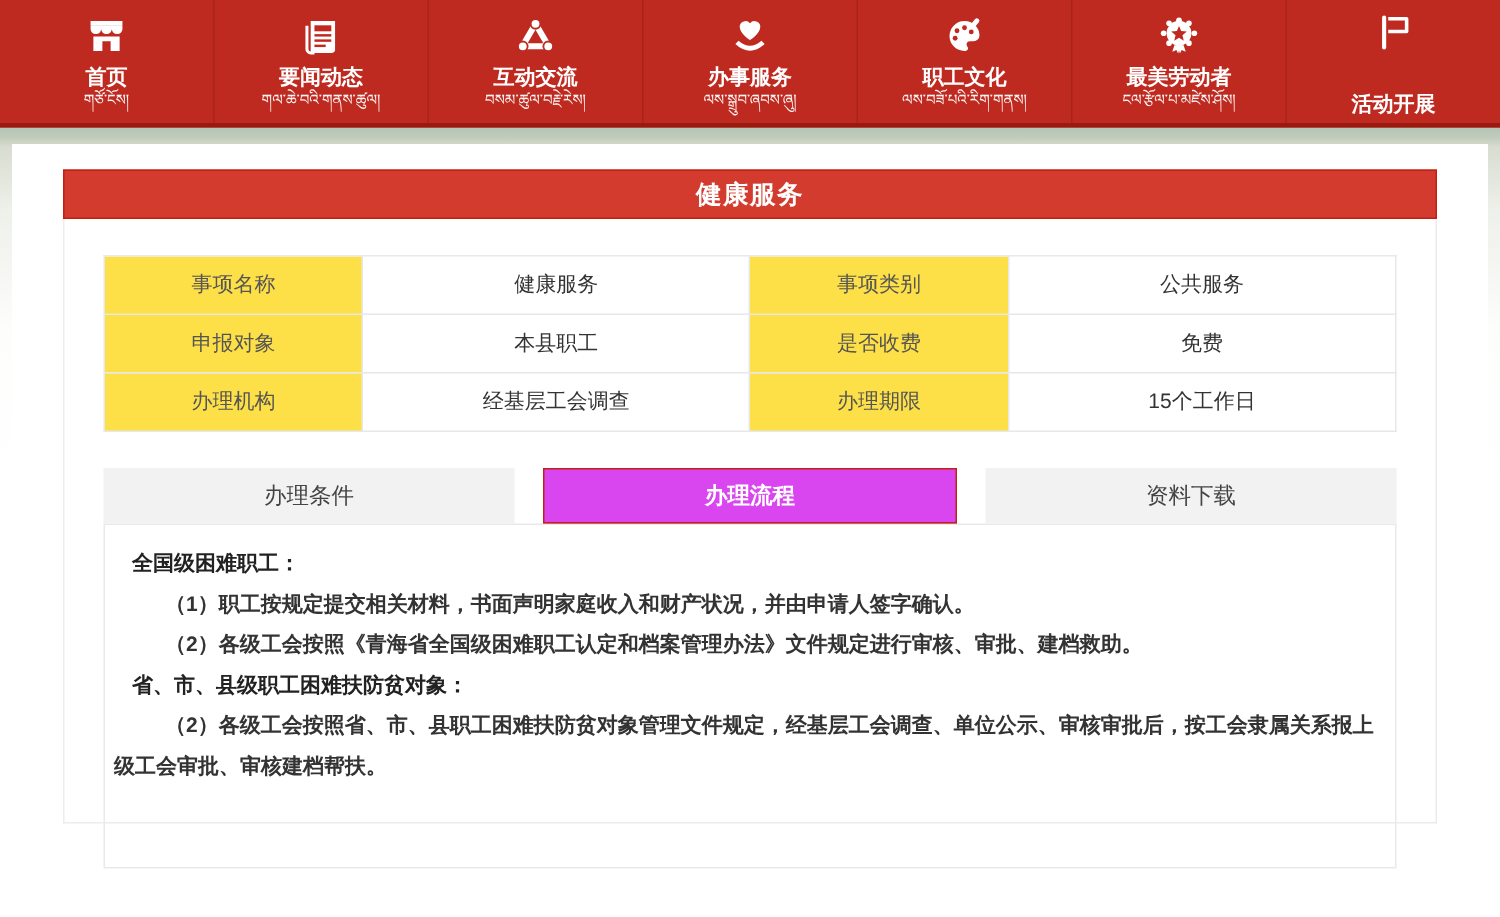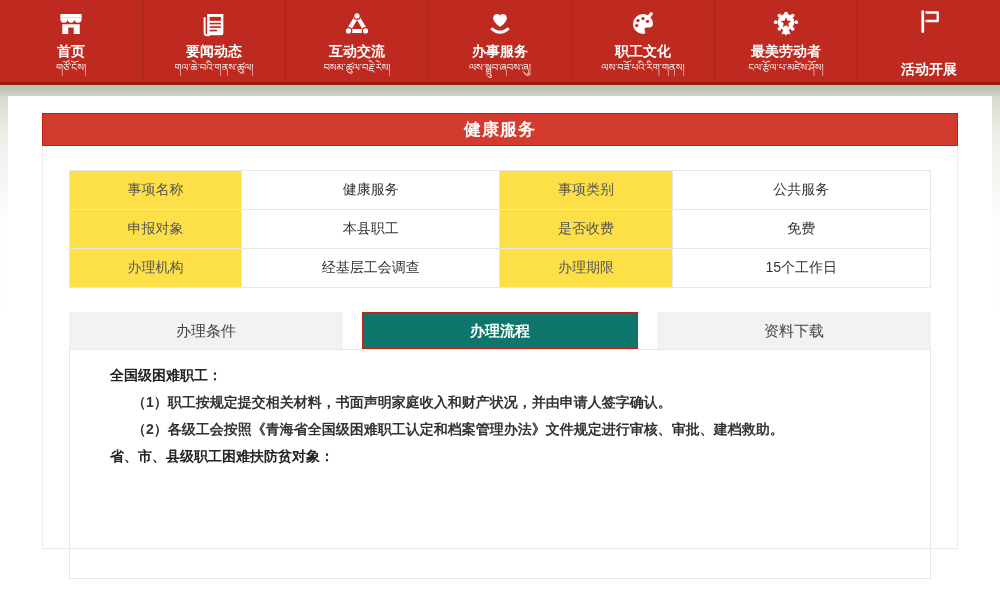--- a/index.html
+++ b/index.html
@@ -22,23 +22,23 @@
   .title-bar{height:33px;line-height:31px;background:#d23b2d;border:1px solid #c22112;margin:0 -1px;text-align:center;color:#fff;font-size:17px;font-weight:bold;letter-spacing:1px;}
   .inner{padding:24px 26px 0;}
   
   table.info{width:100%;border-collapse:collapse;table-layout:fixed;}
   table.info td{border:1px solid #e8e8e8;height:39px;text-align:center;font-size:14px;vertical-align:middle;}
   td.lbl{background:#fde047;color:#555;width:20%;}
   td.val{color:#333;width:30%;background:#fff;}
   
   .tabs{display:flex;gap:19px;margin-top:24px;}
   .tab{flex:1;height:37px;line-height:37px;text-align:center;background:#f2f2f2;color:#444;font-size:15px;cursor:pointer;}
-  .tab.active{background:#0f766e;border:1px solid #c22112;color:#fff;font-weight:bold;line-height:35px;}
-  
-  .content-box{border:1px solid #e9e9e9;border-top:1px solid #e9e9e9;height:230px;padding:12px 28px 0;font-size:14px;color:#333;line-height:27px;overflow:hidden;}
+  .tab.active{background:#d946ef;border:1px solid #c22112;color:#fff;font-weight:bold;line-height:35px;}
+  
+  .content-box{border:1px solid #e9e9e9;border-top:1px solid #e9e9e9;height:230px;padding:12px 6px 0;font-size:14px;color:#333;line-height:27px;overflow:hidden;}
   .content-box p{margin:0;font-weight:bold;}
   .content-box .heading{font-weight:bold;color:#222;text-indent:12px;}
   .content-box .item{text-indent:34px;}
 </style>
 </head>
 <body>
 
 <div class="nav">
 
   <div class="nav-item">
@@ -183,17 +183,18 @@
         <div class="tab">办理条件</div>
         <div class="tab active">办理流程</div>
         <div class="tab">资料下载</div>
       </div>
 
       <div class="content-box">
         <p class="heading">全国级困难职工：</p>
         <p class="item">（1）职工按规定提交相关材料，书面声明家庭收入和财产状况，并由申请人签字确认。</p>
         <p class="item">（2）各级工会按照《青海省全国级困难职工认定和档案管理办法》文件规定进行审核、审批、建档救助。</p>
         <p class="heading">省、市、县级职工困难扶防贫对象：</p>
+        <p class="item">（2）各级工会按照省、市、县职工困难扶防贫对象管理文件规定，经基层工会调查、单位公示、审核审批后，按工会隶属关系报上级工会审批、审核建档帮扶。</p>
       </div>
     </div>
 
   </div>
 </div>
 
 </body></html>

